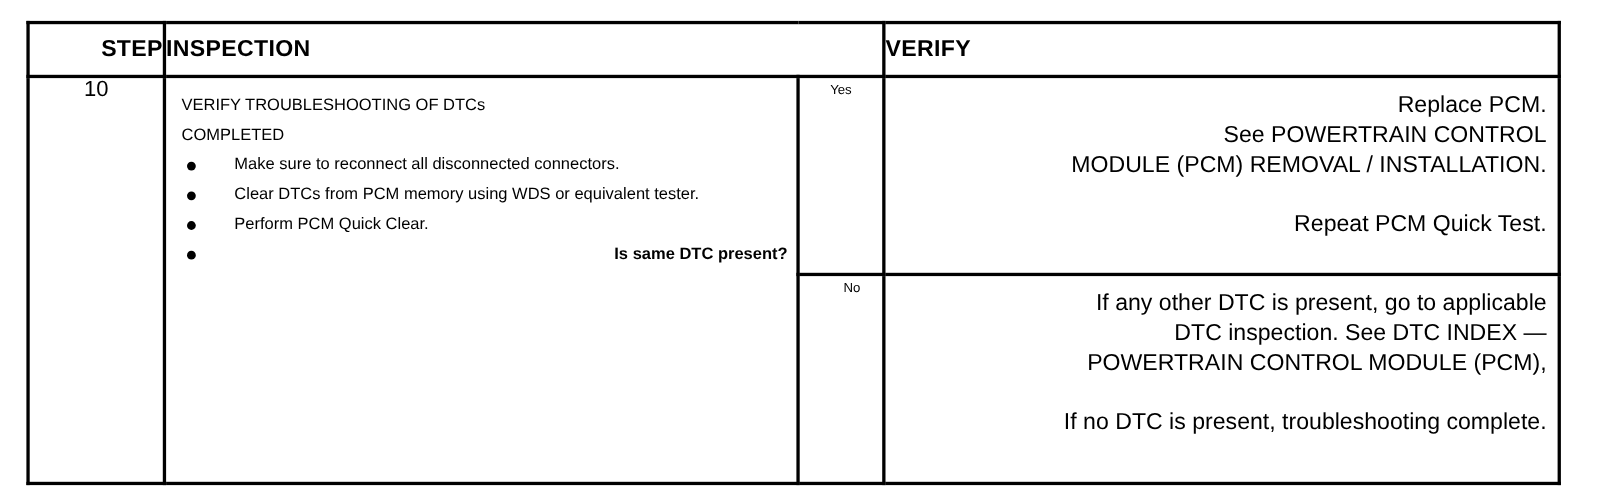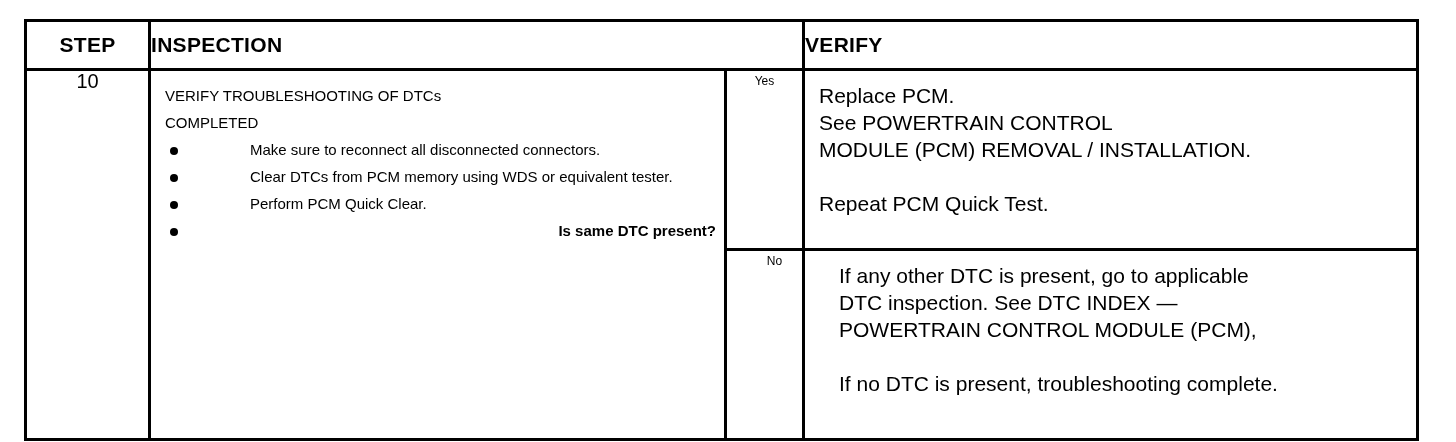--- a/index.html
+++ b/index.html
@@ -52,21 +52,21 @@
     height: 46px;
   }
   .hdr-text {
     font-weight: bold;
     font-size: 21px;
     letter-spacing: 0.3px;
     line-height: 46px;
     white-space: nowrap;
   }
   .hdr-step .hdr-text {
-    text-align: center;
+    text-align: right;
   }
   .hdr-insp .hdr-text,
   .hdr-act .hdr-text {
     padding-left: 0;
   }
 
   
   .step-num {
     text-align: center;
     font-size: 20px;
@@ -99,33 +99,33 @@
     height: 8px;
     background: #000000;
     border-radius: 50%;
   }
   ul.bullets > li.bold .btext {
     font-weight: bold;
     text-align: right;
   }
   .btext {
     display: block;
-    margin-left: 37px;
   }
 
   .yn-cell {
     text-align: center;
     font-size: 12px;
     line-height: 20px;
   }
 
   .act-body {
     padding: 11px 10px 8px 14px;
     font-size: 21px;
     line-height: 27px;
+    text-align: right;
   }
   .act-block { white-space: pre-line; }
   .act-gap { height: 27px; }
 
   .row-yes .yn-cell,
   .row-yes .act-body { height: 158px; }
   .row-no  .yn-cell,
   .row-no  .act-body { height: 168px; margin-left: 20px; }
 </style>
 </head>

